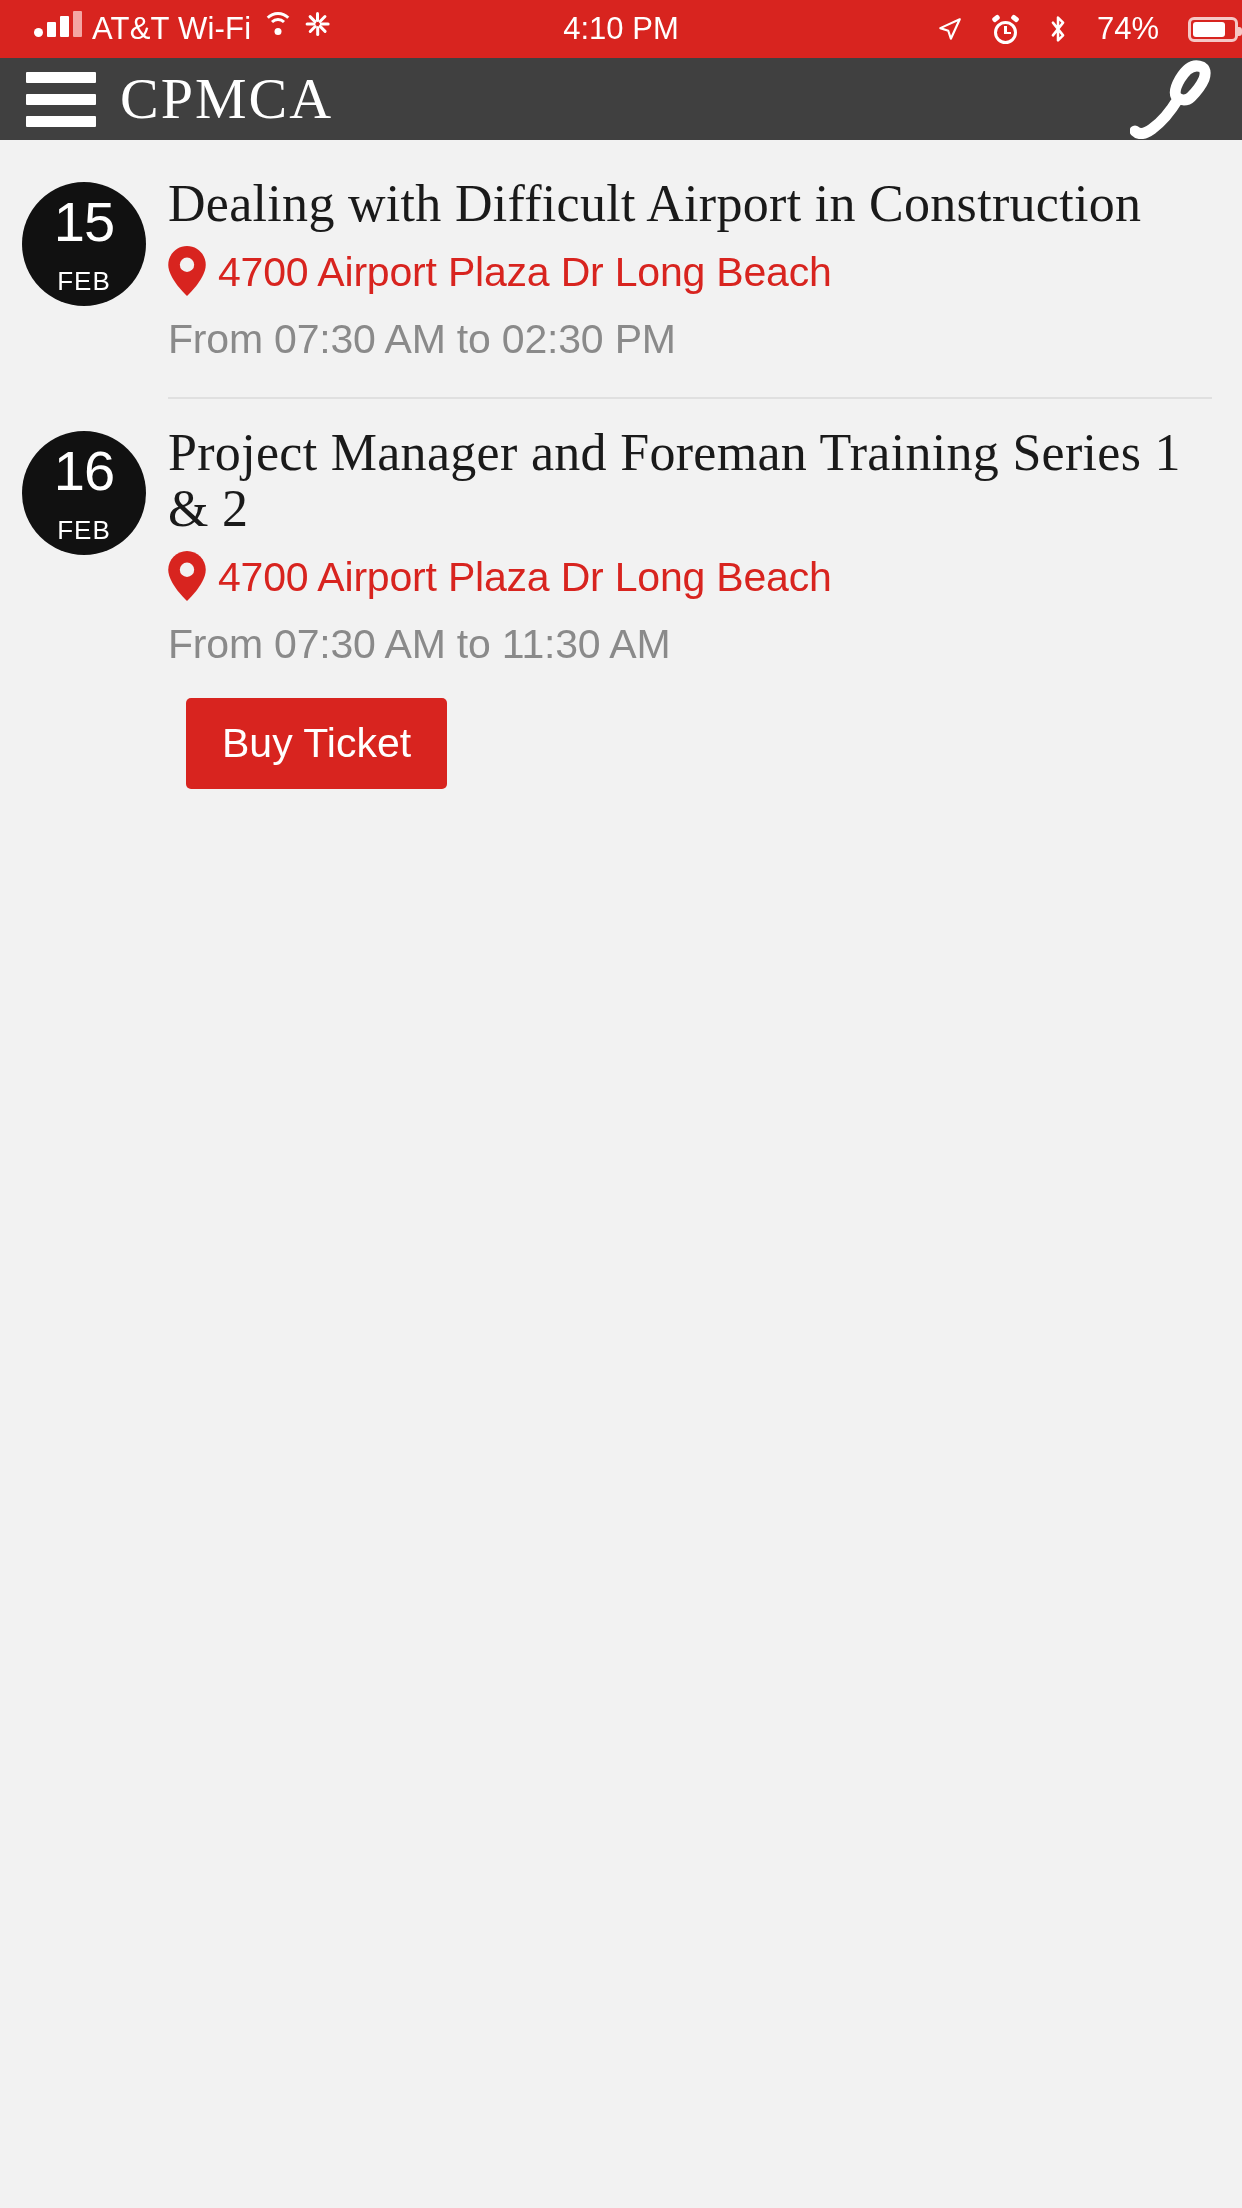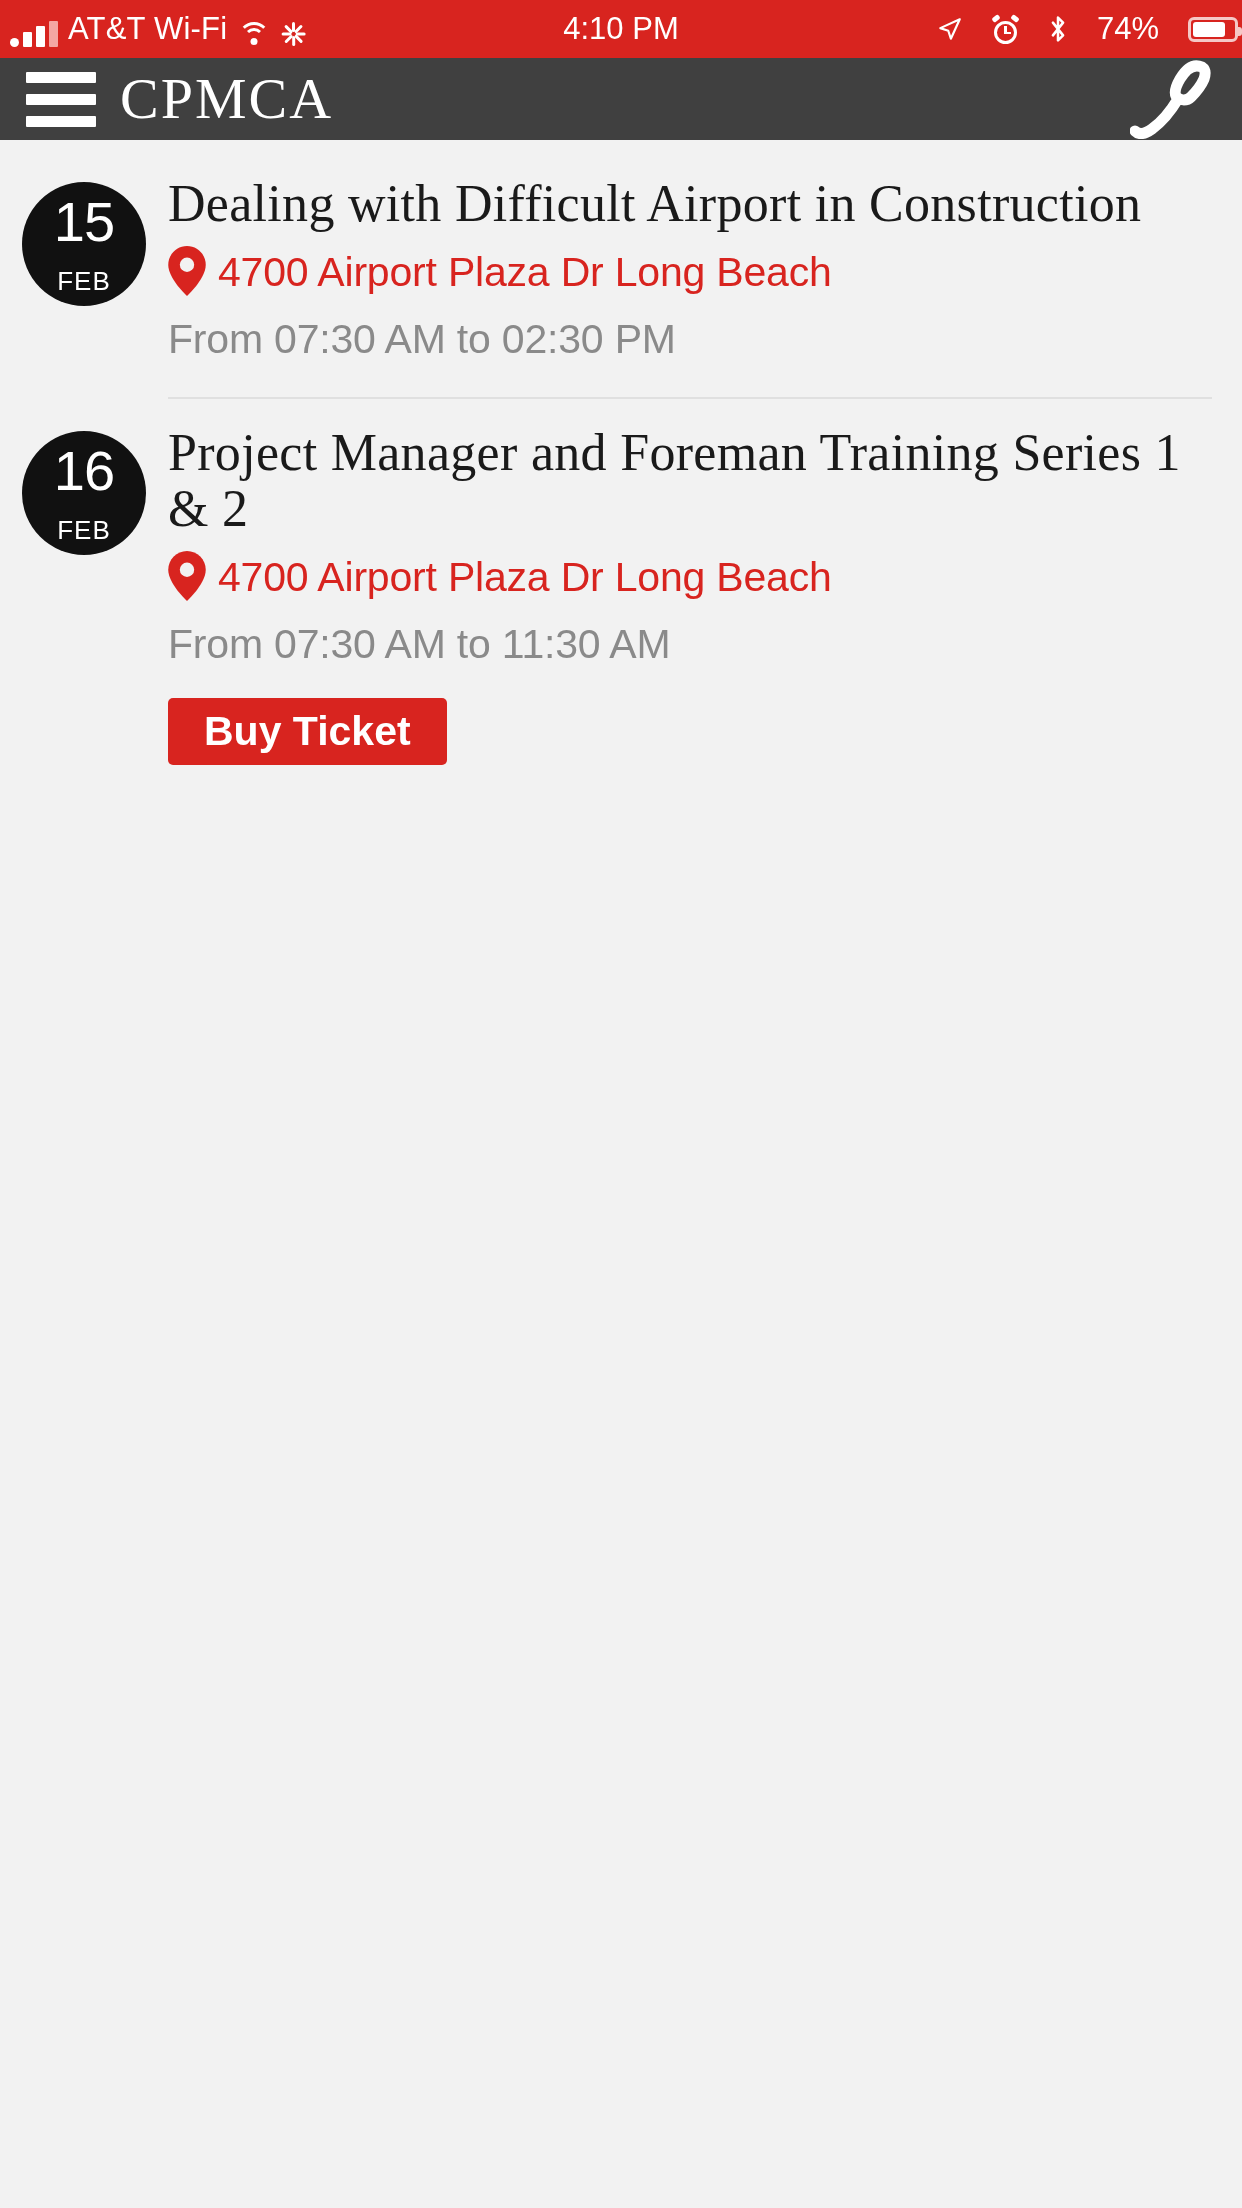--- a/index.html
+++ b/index.html
@@ -10,21 +10,21 @@
     -webkit-font-smoothing:antialiased;
   }
   .phone { width:1242px; height:2208px; position:relative; overflow:hidden; background:#f2f2f2; }
 
   
   .statusbar {
     height:58px; background:#d8241f;
     display:flex; align-items:center;
     position:relative; color:#fff;
   }
-  .sb-left { display:flex; align-items:flex-end; gap:10px; padding-left:10px; }
+  .sb-left { display:flex; align-items:flex-start; gap:10px; padding-left:34px; }
   .signal { display:flex; align-items:flex-end; gap:4px; height:26px; }
   .signal i { display:block; width:9px; background:#fff; border-radius:1px; }
   .signal i:nth-child(1){ height:9px; border-radius:50%; }
   .signal i:nth-child(2){ height:15px; }
   .signal i:nth-child(3){ height:21px; }
   .signal i:nth-child(4){ height:26px; background:#f4a6a3; }
   .carrier { font-size:31px; letter-spacing:.2px; }
   .wifi-ico { width:34px; height:26px; position:relative; }
   .wifi-ico span { position:absolute; left:50%; transform:translateX(-50%); border:3.5px solid #fff; border-bottom-color:transparent; border-left-color:transparent; border-right-color:transparent; border-radius:50%; }
   .wifi-ico span:nth-child(1){ width:32px; height:32px; top:1px; }
@@ -80,23 +80,23 @@
     font-size:52px; line-height:1.08; color:#1a1a1a;
     font-weight:400; letter-spacing:.3px;
   }
   .ev-loc { display:flex; align-items:flex-end; margin-top:14px; }
   .pin { flex:0 0 auto; width:38px; height:50px; margin-right:12px; }
   .ev-loc-text { color:#d8241f; font-size:41px; letter-spacing:-.2px; }
   .ev-time { color:#8a8a8a; font-size:41px; margin-top:20px; letter-spacing:-.2px; }
   .buy-btn {
     display:inline-block; margin-top:30px;
     background:#d8241f; color:#fff;
-    font-size:41px; font-weight:bold;
-    padding:10px 36px; border:none; border-radius:5px;
-    cursor:pointer; font-family:"Liberation Sans", sans-serif;
+    font-size:41px; font-weight:normal;
+    padding:22px 36px; border:none; border-radius:5px;
+    cursor:pointer; font-family:"Liberation Sans", sans-serif;margin-left:18px;
   }
   .divider { height:2px; background:#e0e0e0; margin:34px 30px 0 168px; }
 </style>
 </head>
 <body>
 
 <div class="phone">
 
   <div class="statusbar">
     <div class="sb-left">

